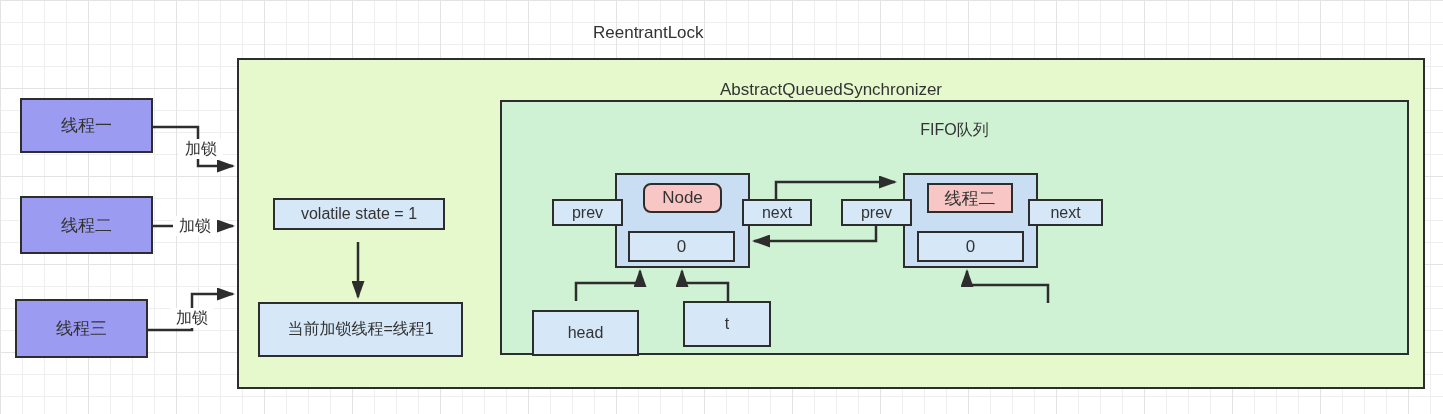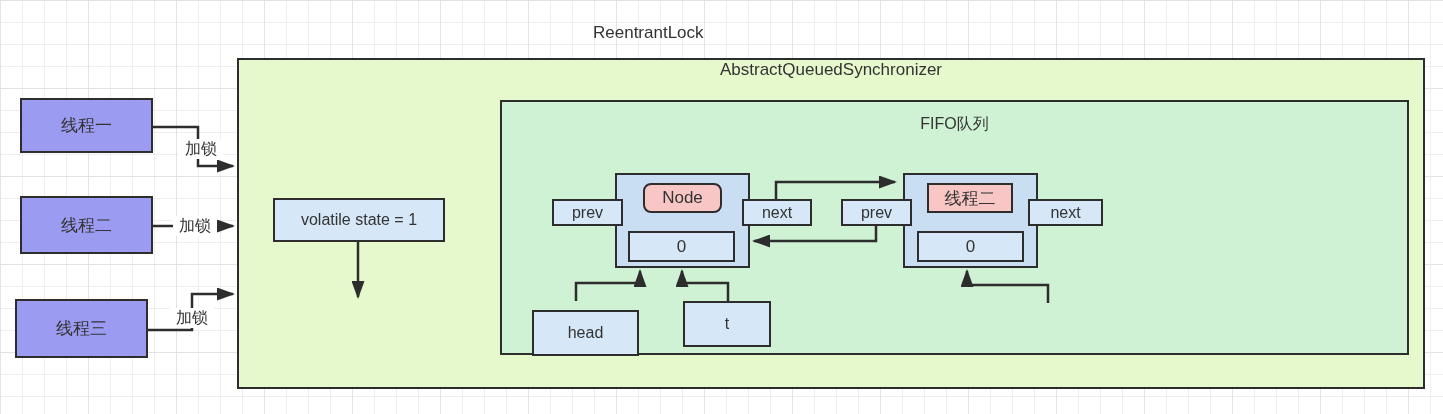--- a/index.html
+++ b/index.html
@@ -49,25 +49,25 @@
   }
 </style>
 </head>
 <body>
 
 <div class="canvas">
 
   <div class="abs title" style="left:593px;top:23px;width:450px;">ReentrantLock</div>
 
   <div class="abs container outer" style="left:237px;top:58px;width:1188px;height:331px;">
-    <div class="container-label" style="">AbstractQueuedSynchronizer</div>
+    <div class="container-label" style="padding-top:12px;margin-top:8px;">AbstractQueuedSynchronizer</div>
   </div>
 
   <div class="abs container fifo" style="left:500px;top:100px;width:909px;height:255px;">
-    <div class="container-label" style="padding-top:12px;font-size:16px;">FIFO队列</div>
+    <div class="container-label" style="padding-top:18px;font-size:16px;">FIFO队列</div>
   </div>
 
   <svg class="connectors" width="1443" height="414" viewBox="0 0 1443 414">
     <defs>
       <marker id="ah" markerUnits="userSpaceOnUse" markerWidth="18" markerHeight="13" refX="16" refY="6.5" orient="auto">
         <polygon points="0,0 18,6.5 0,13" fill="#2d2d2d"></polygon>
       </marker>
     </defs>
     <path class="conn" d="M153 127 H198 V166 H233" marker-end="url(#ah)"></path>
     <path class="conn" d="M153 226 H233" marker-end="url(#ah)"></path>
@@ -87,21 +87,22 @@
     <span>线程二</span>
   </div>
   <div class="abs box purple" style="left:15px;top:299px;width:133px;height:59px;">
     <span>线程三</span>
   </div>
 
   <div class="abs lock-label" style="left:179px;top:139px;width:44px;height:20px;">加锁</div>
   <div class="abs lock-label" style="left:173px;top:216px;width:44px;height:20px;">加锁</div>
   <div class="abs lock-label" style="left:170px;top:308px;width:44px;height:20px;">加锁</div>
 
-  <div class="abs box blue" style="left:273px;top:198px;width:172px;height:44px;">volatile state = 1</div>
+  <div class="abs box blue" style="left:273px;top:198px;width:172px;height:32px;">volatile state = 1</div>
+  <div class="abs box blue" style="left:258px;top:302px;width:205px;height:55px;">当前加锁线程=线程1</div>
 
   <div class="abs box nodebg" style="left:615px;top:173px;width:135px;height:95px;"></div>
   <div class="abs box pink" style="left:643px;top:183px;width:79px;height:30px;border-radius:8px;">Node</div>
   <div class="abs box blue" style="left:552px;top:199px;width:71px;height:27px;">prev</div>
   <div class="abs box blue" style="left:742px;top:199px;width:70px;height:27px;">next</div>
   <div class="abs box blue" style="left:628px;top:231px;width:107px;height:31px;font-size:17px;">0</div>
 
   <div class="abs box nodebg" style="left:903px;top:173px;width:135px;height:95px;"></div>
   <div class="abs box pink" style="left:927px;top:183px;width:86px;height:30px;">线程二</div>
   <div class="abs box blue" style="left:841px;top:199px;width:71px;height:27px;">prev</div>

